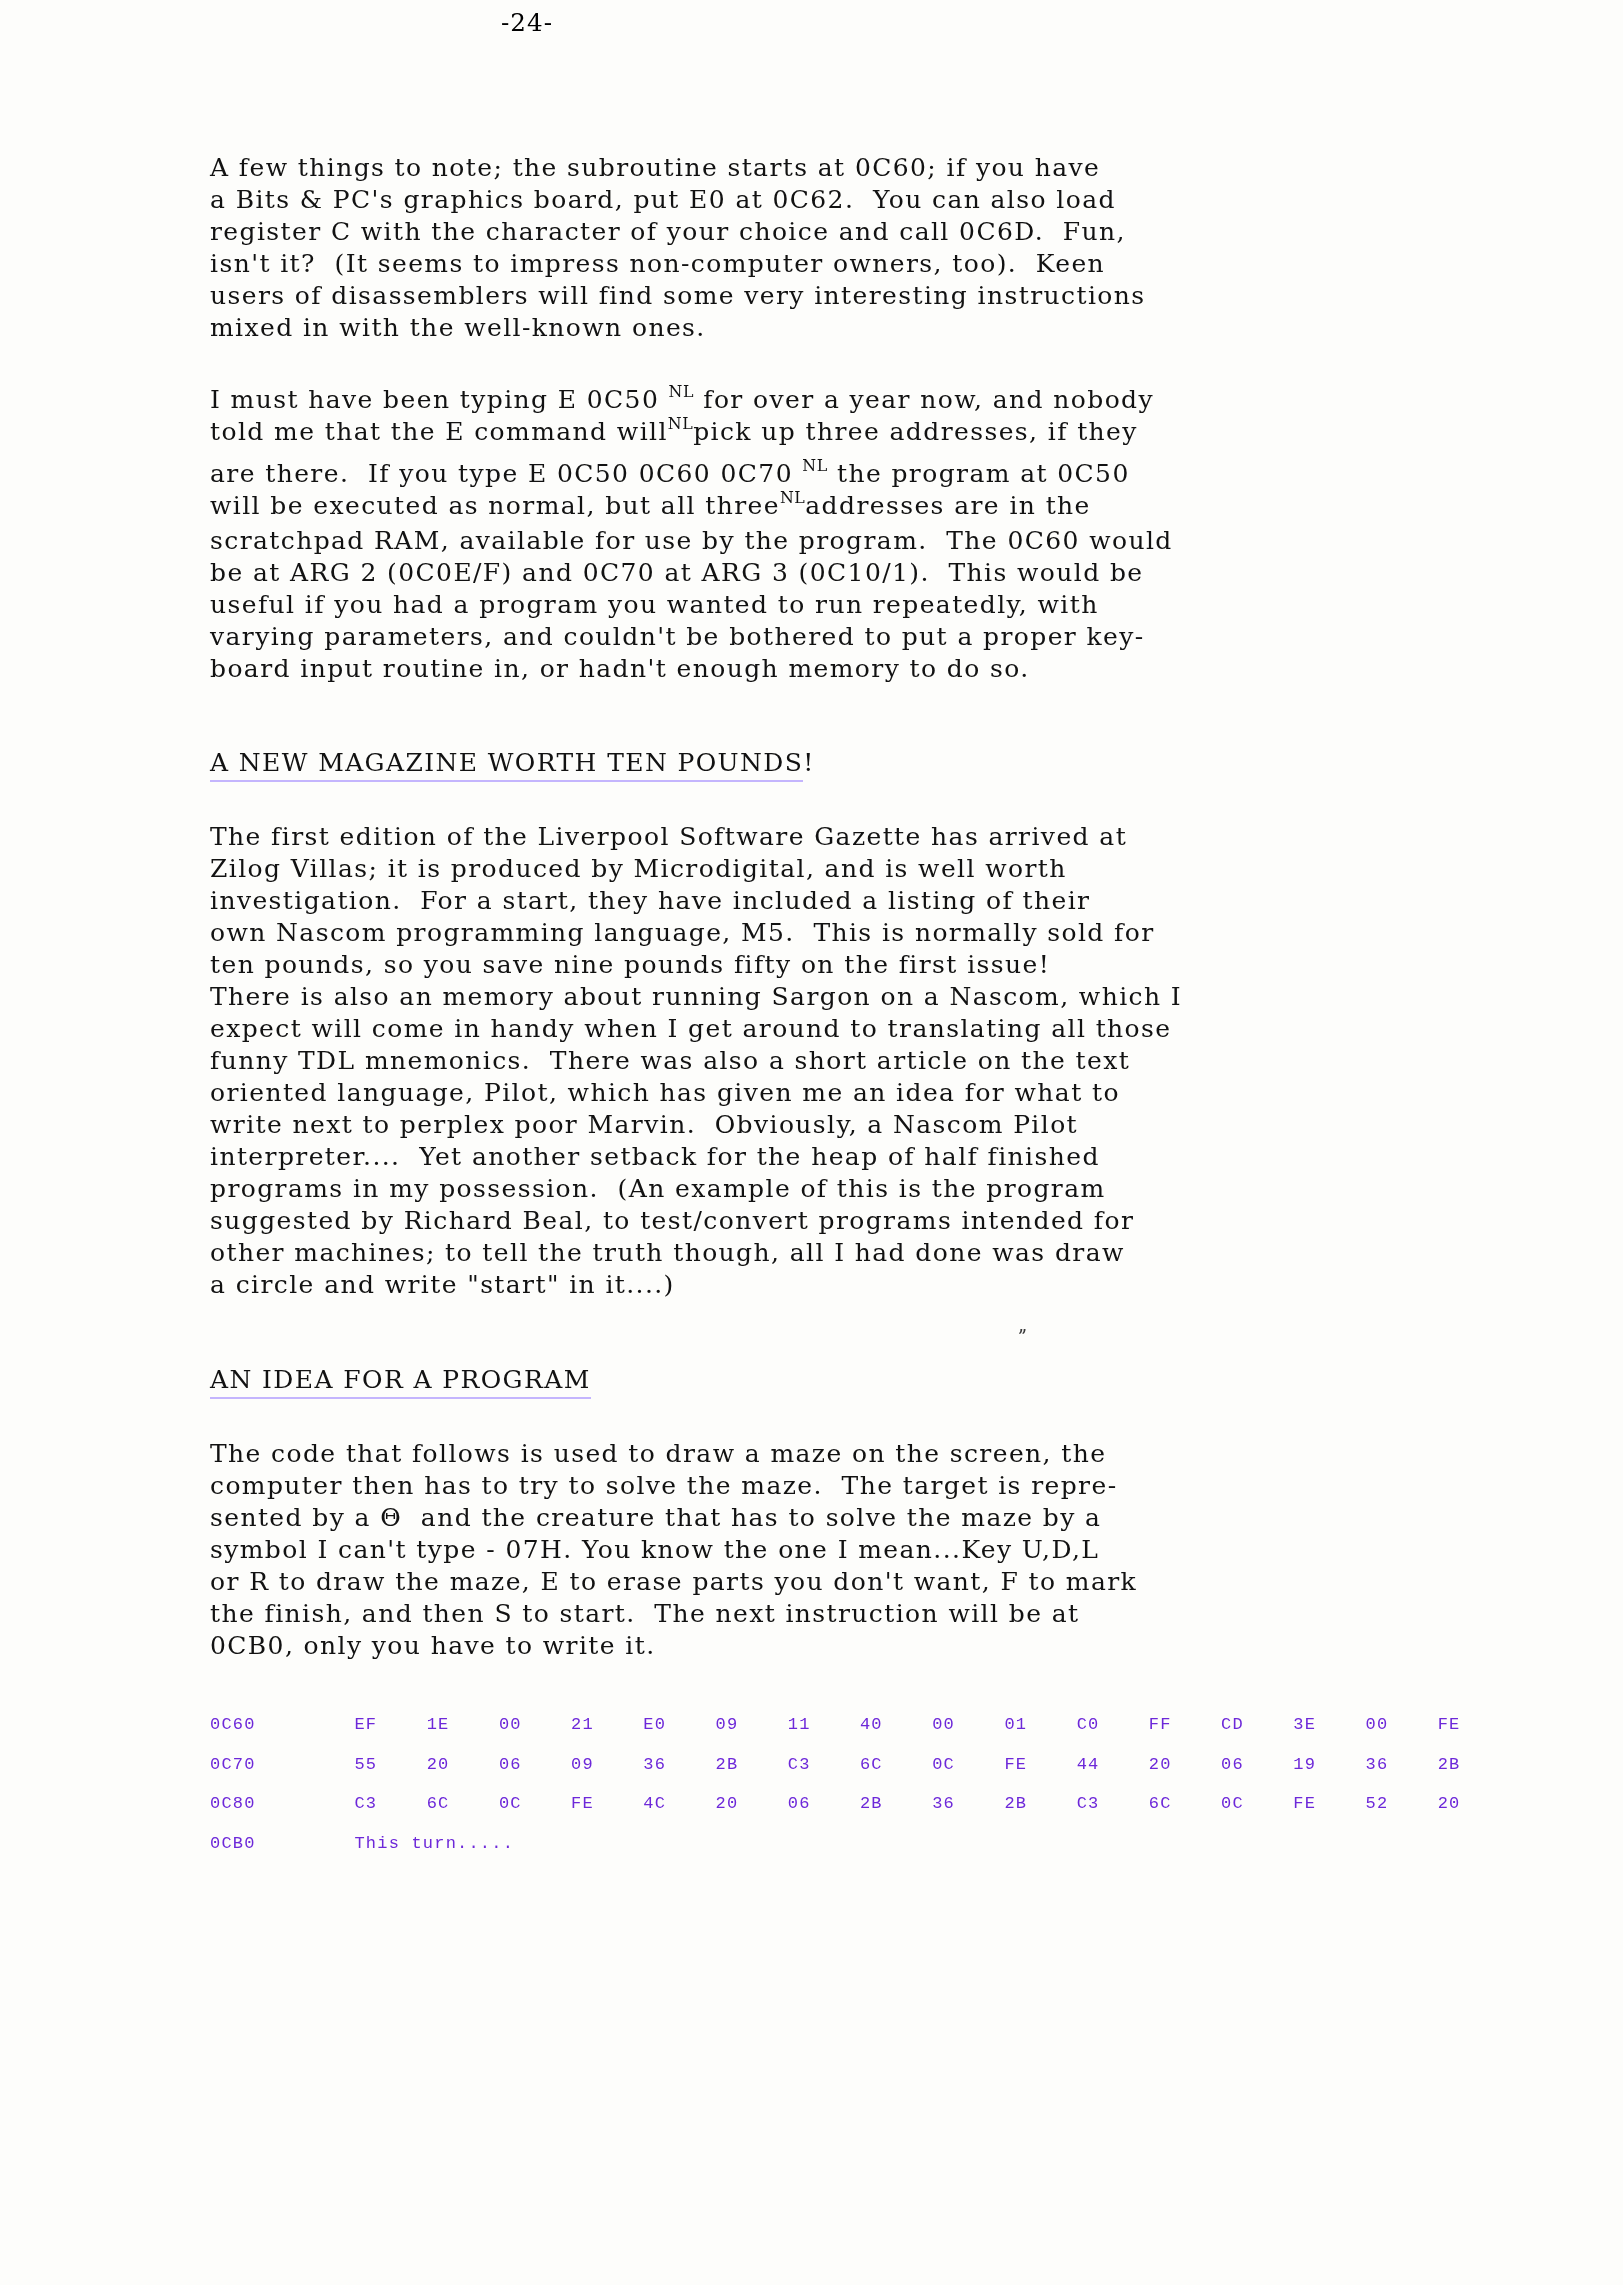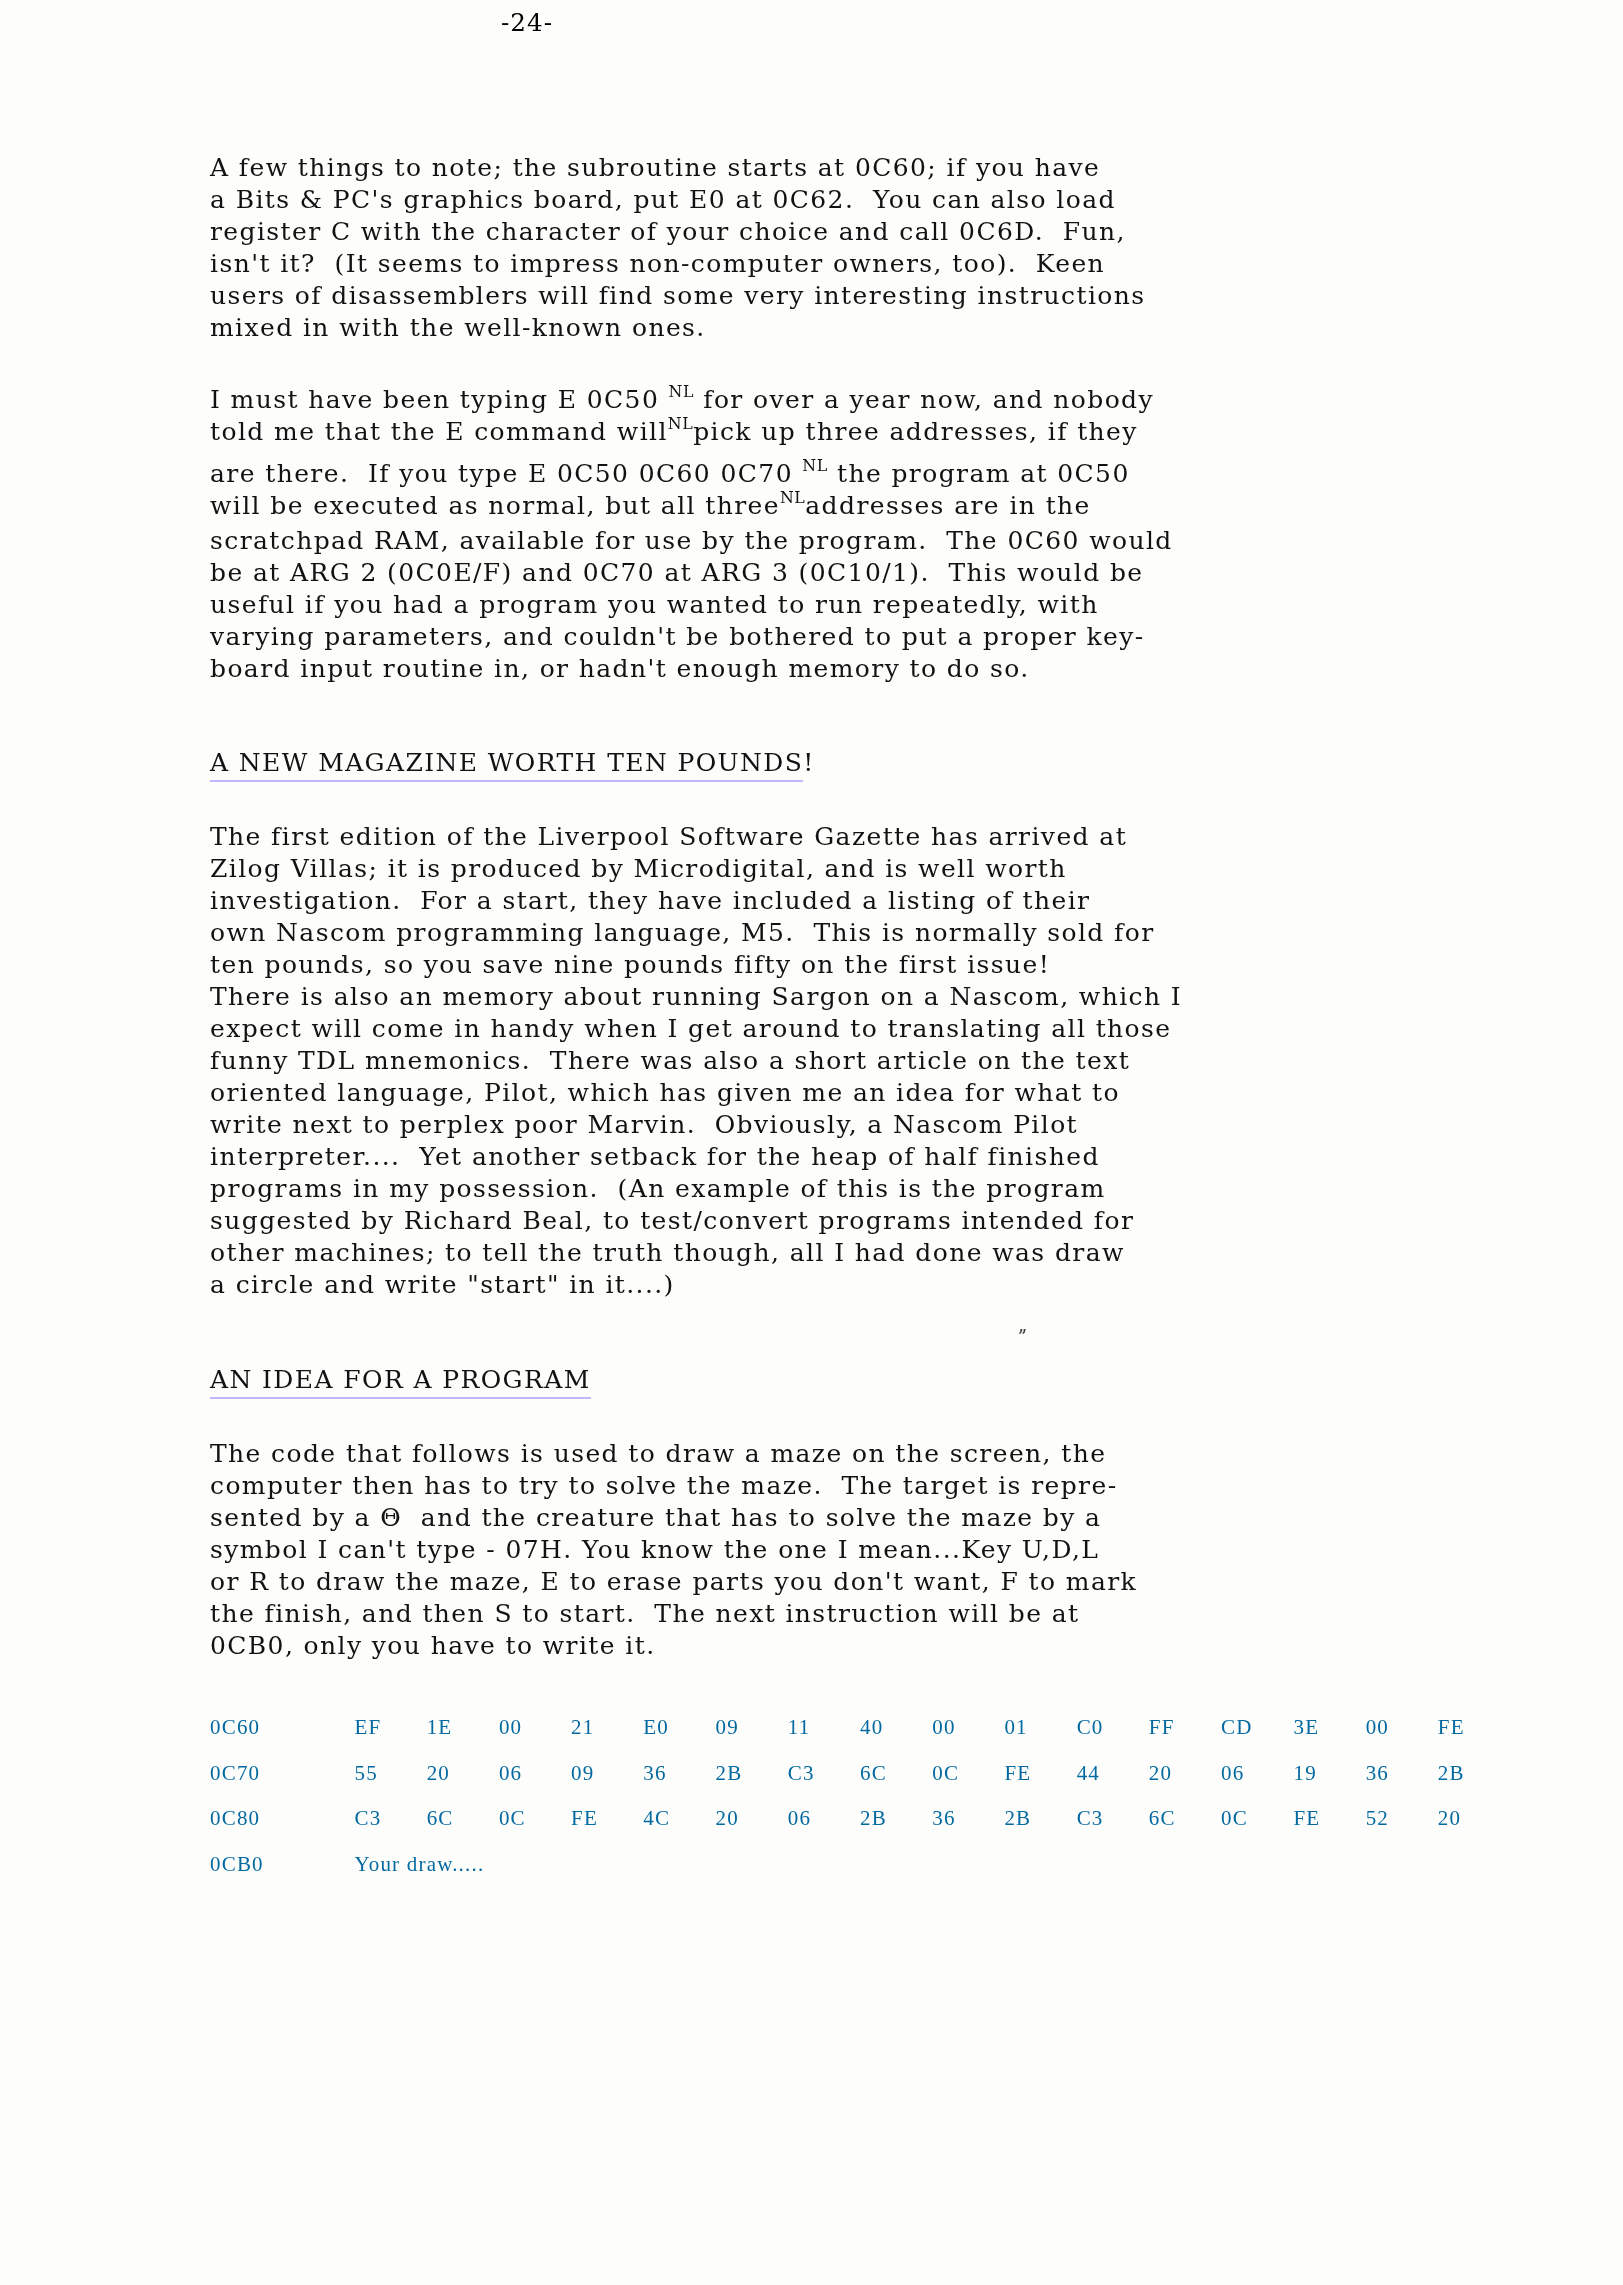--- a/index.html
+++ b/index.html
@@ -89,24 +89,24 @@
     font-size: 15.8px;
     letter-spacing: 0.5px;
     position: relative;
     top: -10.8px;
   }
 
   
   .hexdump {
     margin-top: 9.9px;
     border-collapse: collapse;
-    font-family: Liberation Serif, serif;
-    font-size: 21px;
+    font-family: Liberation Mono, monospace;
+    font-size: 17px;
     letter-spacing: 1.2px;
-    color: #0369a1;
+    color: #6d28d9;
   }
   .hexdump td {
     padding: 0 0 20.7px 0;
     text-align: left;
     white-space: pre;
   }
   .hexdump td.addr {
     width: 148px;
   }
   .hexdump td.byte {
@@ -238,21 +238,21 @@
           <td class="byte">2B</td>
           <td class="byte">C3</td>
           <td class="byte">6C</td>
           <td class="byte">0C</td>
           <td class="byte">FE</td>
           <td class="byte">52</td>
           <td class="byte">20</td>
         </tr>
         <tr>
           <td class="addr">0CB0</td>
-          <td class="note" colspan="16">Your draw.....</td>
+          <td class="note" colspan="16">This turn.....</td>
         </tr>
       </tbody>
     </table>
 
   </div>
 
   <div class="stray-mark">ˮ</div>
 
 </div>
 

